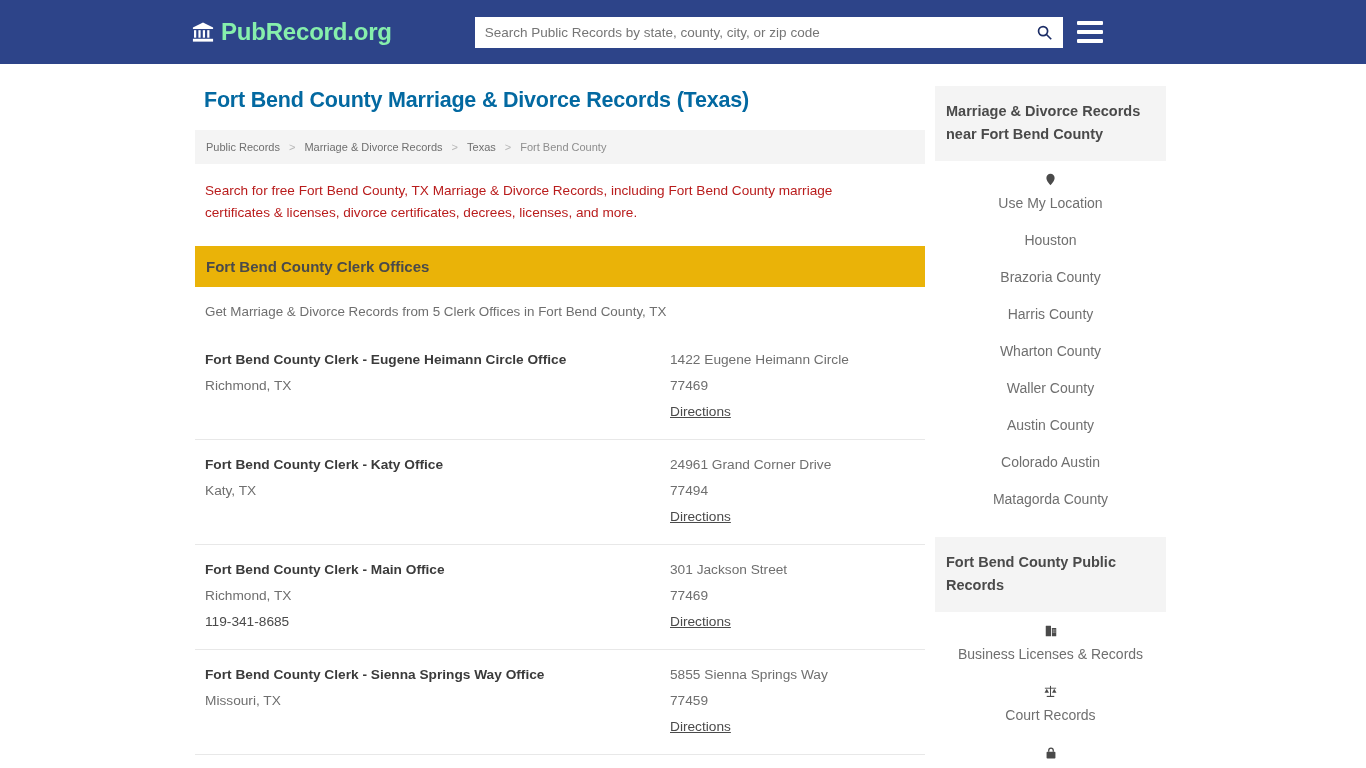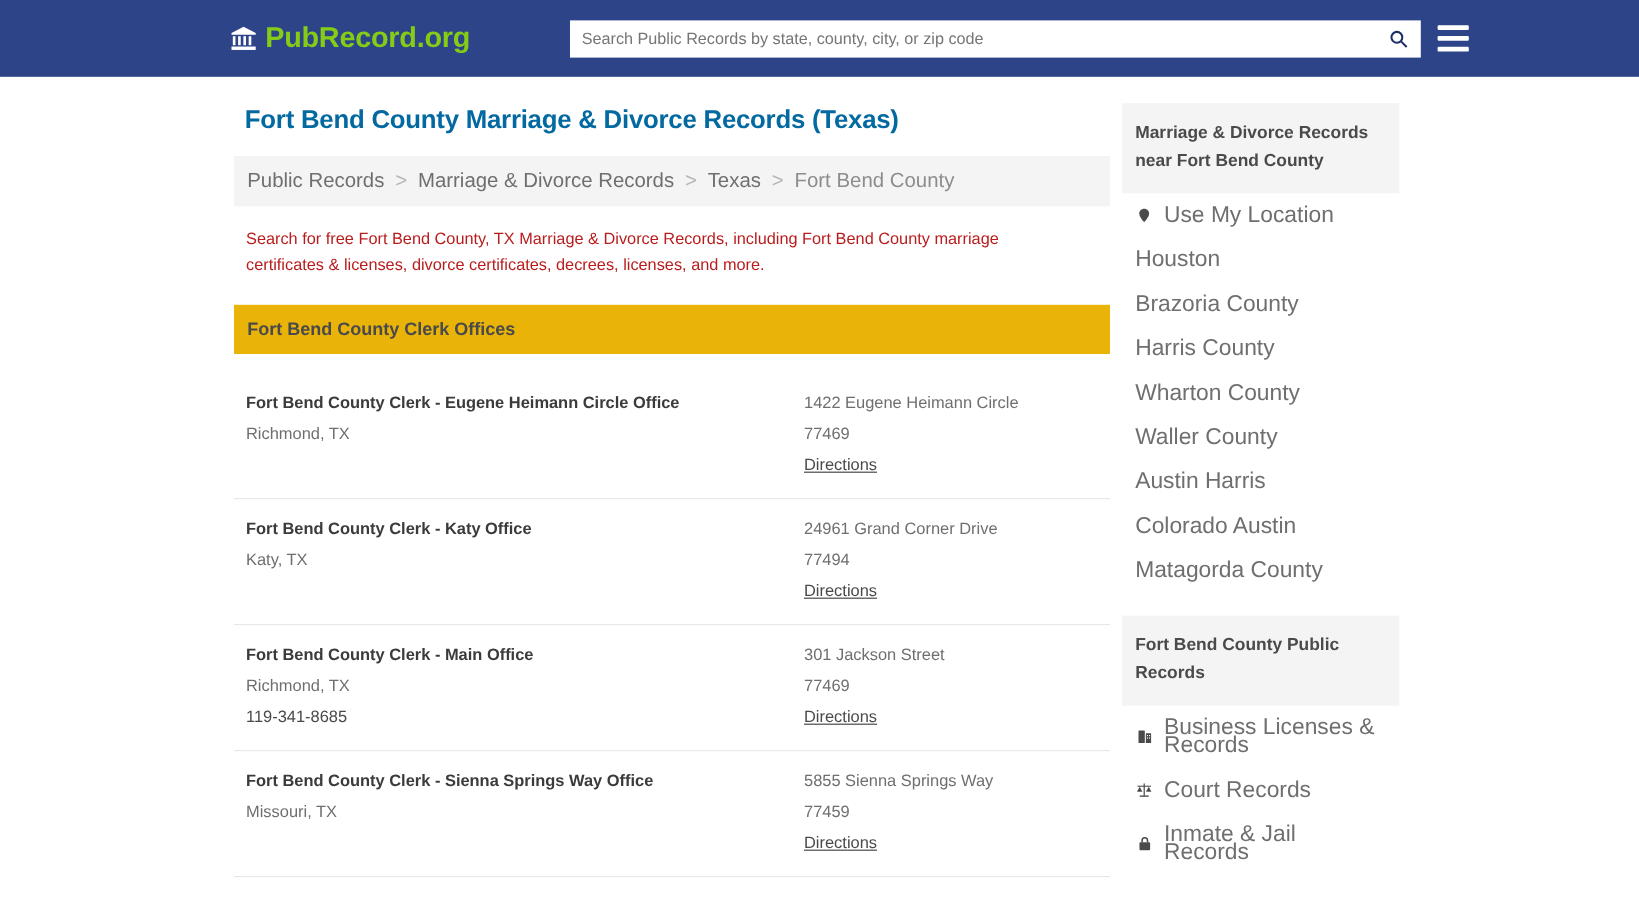--- a/index.html
+++ b/index.html
@@ -28,34 +28,34 @@
     text-decoration: none;
     flex: 0 0 auto;
   }
   .brand-icon {
     width: 22px;
     height: 22px;
     display: block;
     color: #ffffff;
   }
   .brand-text {
-    color: #84cc16;
+    color: #86efac;
     font-size: 24px;
     font-weight: bold;
     letter-spacing: -0.2px;
     white-space: nowrap;
   }
   .header-right {
     display: flex;
     align-items: center;
     margin-left: 83px;
     gap: 14px;
   }
   .search-wrap {
-    width: 709px;
+    width: 588px;
     height: 31px;
     background: #ffffff;
     display: flex;
     align-items: center;
     position: relative;
   }
   .search-input {
     flex: 1;
     height: 100%;
     border: none;
@@ -114,21 +114,21 @@
     margin: 24px 0 0 9px;
     letter-spacing: -0.2px;
   }
 
   .band {
     background: #f4f4f4;
     padding: 11px 11px;
     margin-top: 17px;
   }
   .breadcrumb {
-    font-size: 17px;
+    font-size: 11px;
     color: #888888;
     display: flex;
     flex-wrap: wrap;
     gap: 0;
   }
   .breadcrumb a {
     color: #6f6f6f;
     text-decoration: none;
   }
   .breadcrumb .sep {
@@ -204,25 +204,26 @@
     font-weight: bold;
     color: #4a4a4a;
     line-height: 23px;
   }
   .side-list { margin: 0; padding: 0; list-style: none; }
   .side-list li { padding: 0; }
   .side-link {
     display: flex;
     align-items: center;
     gap: 9px;
-    font-size: 19px;
+    font-size: 14px;
     color: #6f6f6f;
     text-decoration: none;
     padding: 11px 11px 11px 11px;
     line-height: 15px;
+    flex-direction: column;
   }
   .side-ico {
     width: 15px;
     height: 15px;
     flex: 0 0 15px;
     color: #4a4a4a;
     display: flex;
     align-items: center;
     justify-content: center;
   }
@@ -284,20 +285,21 @@
         <span class="current">Fort Bend County</span>
       </div>
     </div>
 
     <p class="intro">Search for free Fort Bend County, TX Marriage &amp; Divorce Records, including Fort Bend County marriage certificates &amp; licenses, divorce certificates, decrees, licenses, and more.</p>
 
     <div class="section-band">
       <h2>Fort Bend County Clerk Offices</h2>
     </div>
 
+    <p class="sub-note">Get Marriage &amp; Divorce Records from 5 Clerk Offices in Fort Bend County, TX</p>
 
     <div class="office-list">
 
       <div class="office-row first">
         <div class="office-left">
           <a class="office-name" href="#">Fort Bend County Clerk - Eugene Heimann Circle Office</a>
           <div class="office-city">Richmond, TX</div>
         </div>
         <div class="office-right">
           <div class="office-street">1422 Eugene Heimann Circle</div>
@@ -388,21 +390,21 @@
           <span>Wharton County</span>
         </a>
       </li>
       <li>
         <a class="side-link" href="#">
           <span>Waller County</span>
         </a>
       </li>
       <li>
         <a class="side-link" href="#">
-          <span>Austin Harris</span>
+          <span>Austin County</span>
         </a>
       </li>
       <li>
         <a class="side-link" href="#">
           <span>Colorado Austin</span>
         </a>
       </li>
       <li>
         <a class="side-link" href="#">
           <span>Matagorda County</span>

